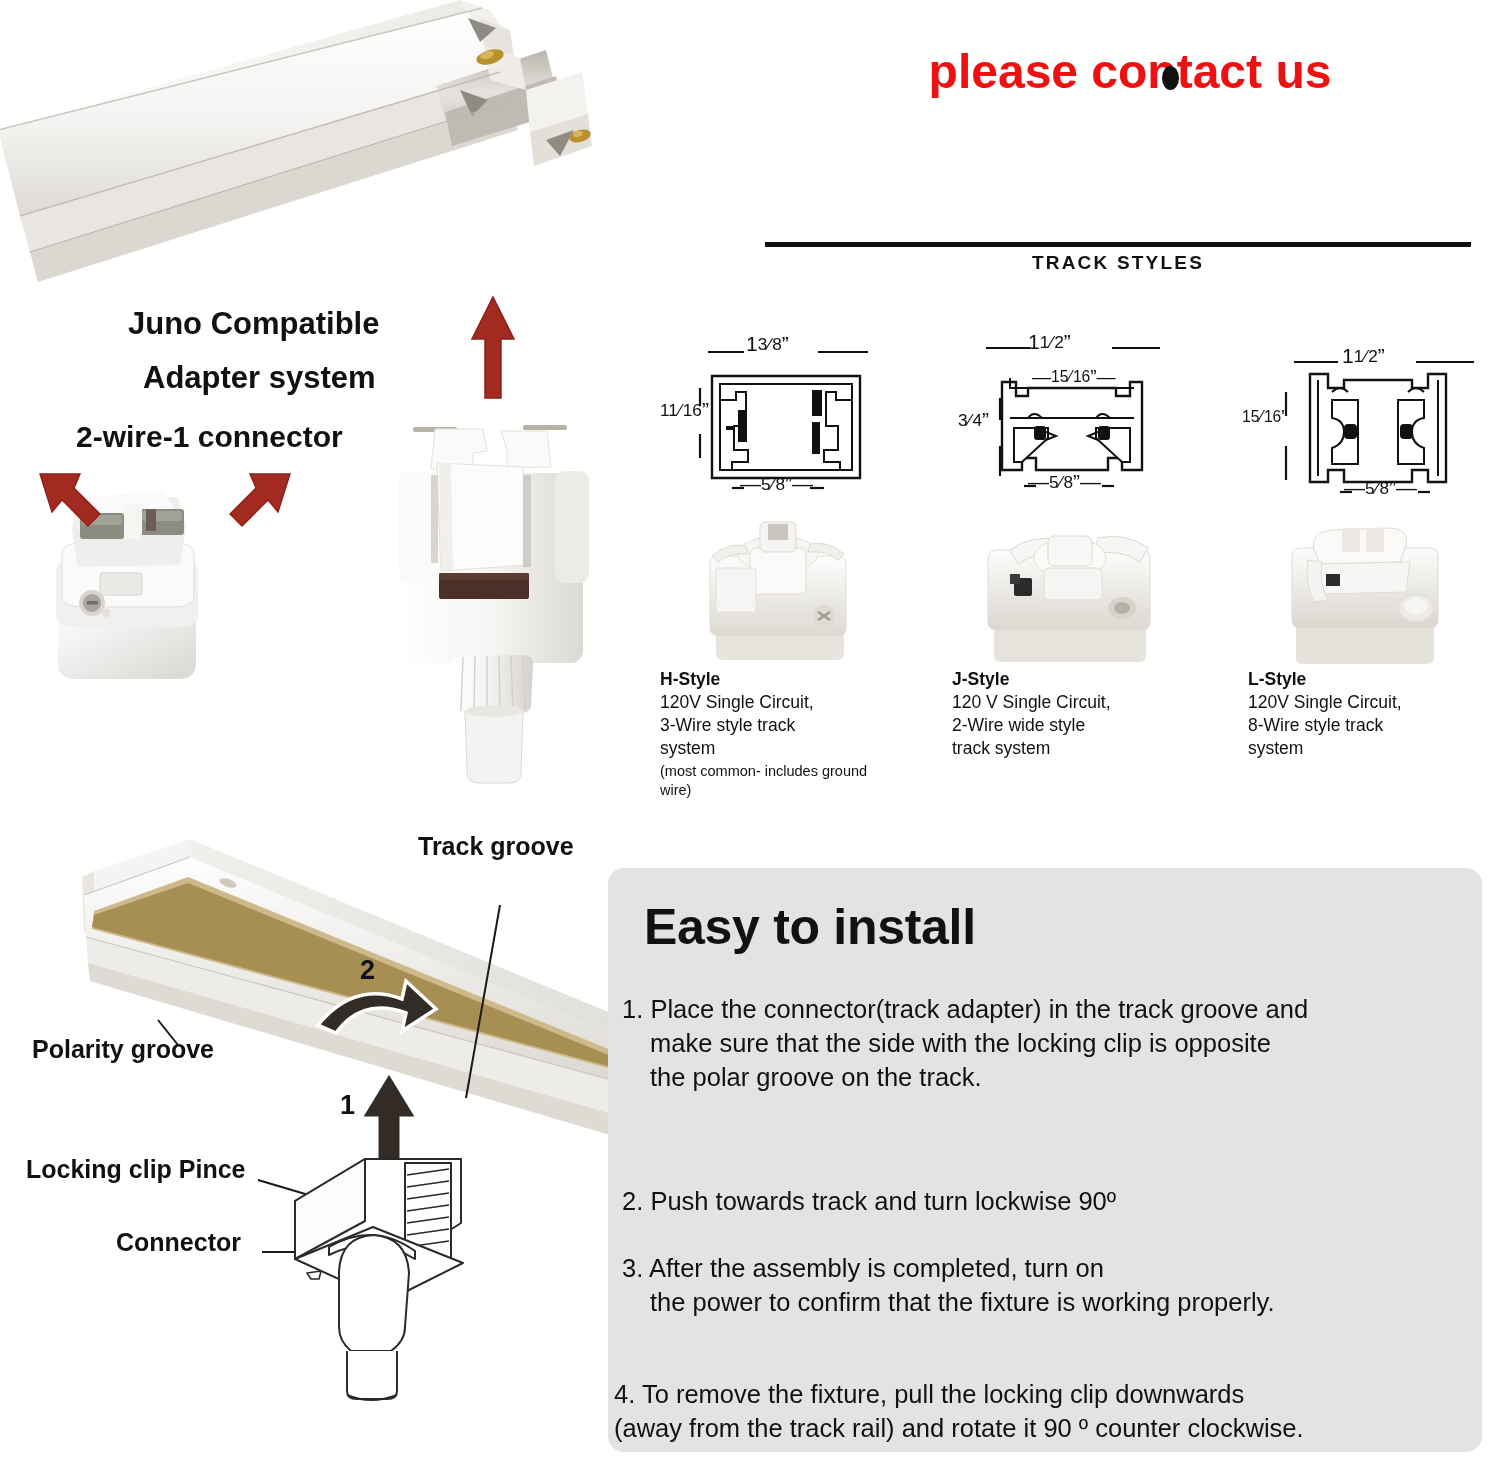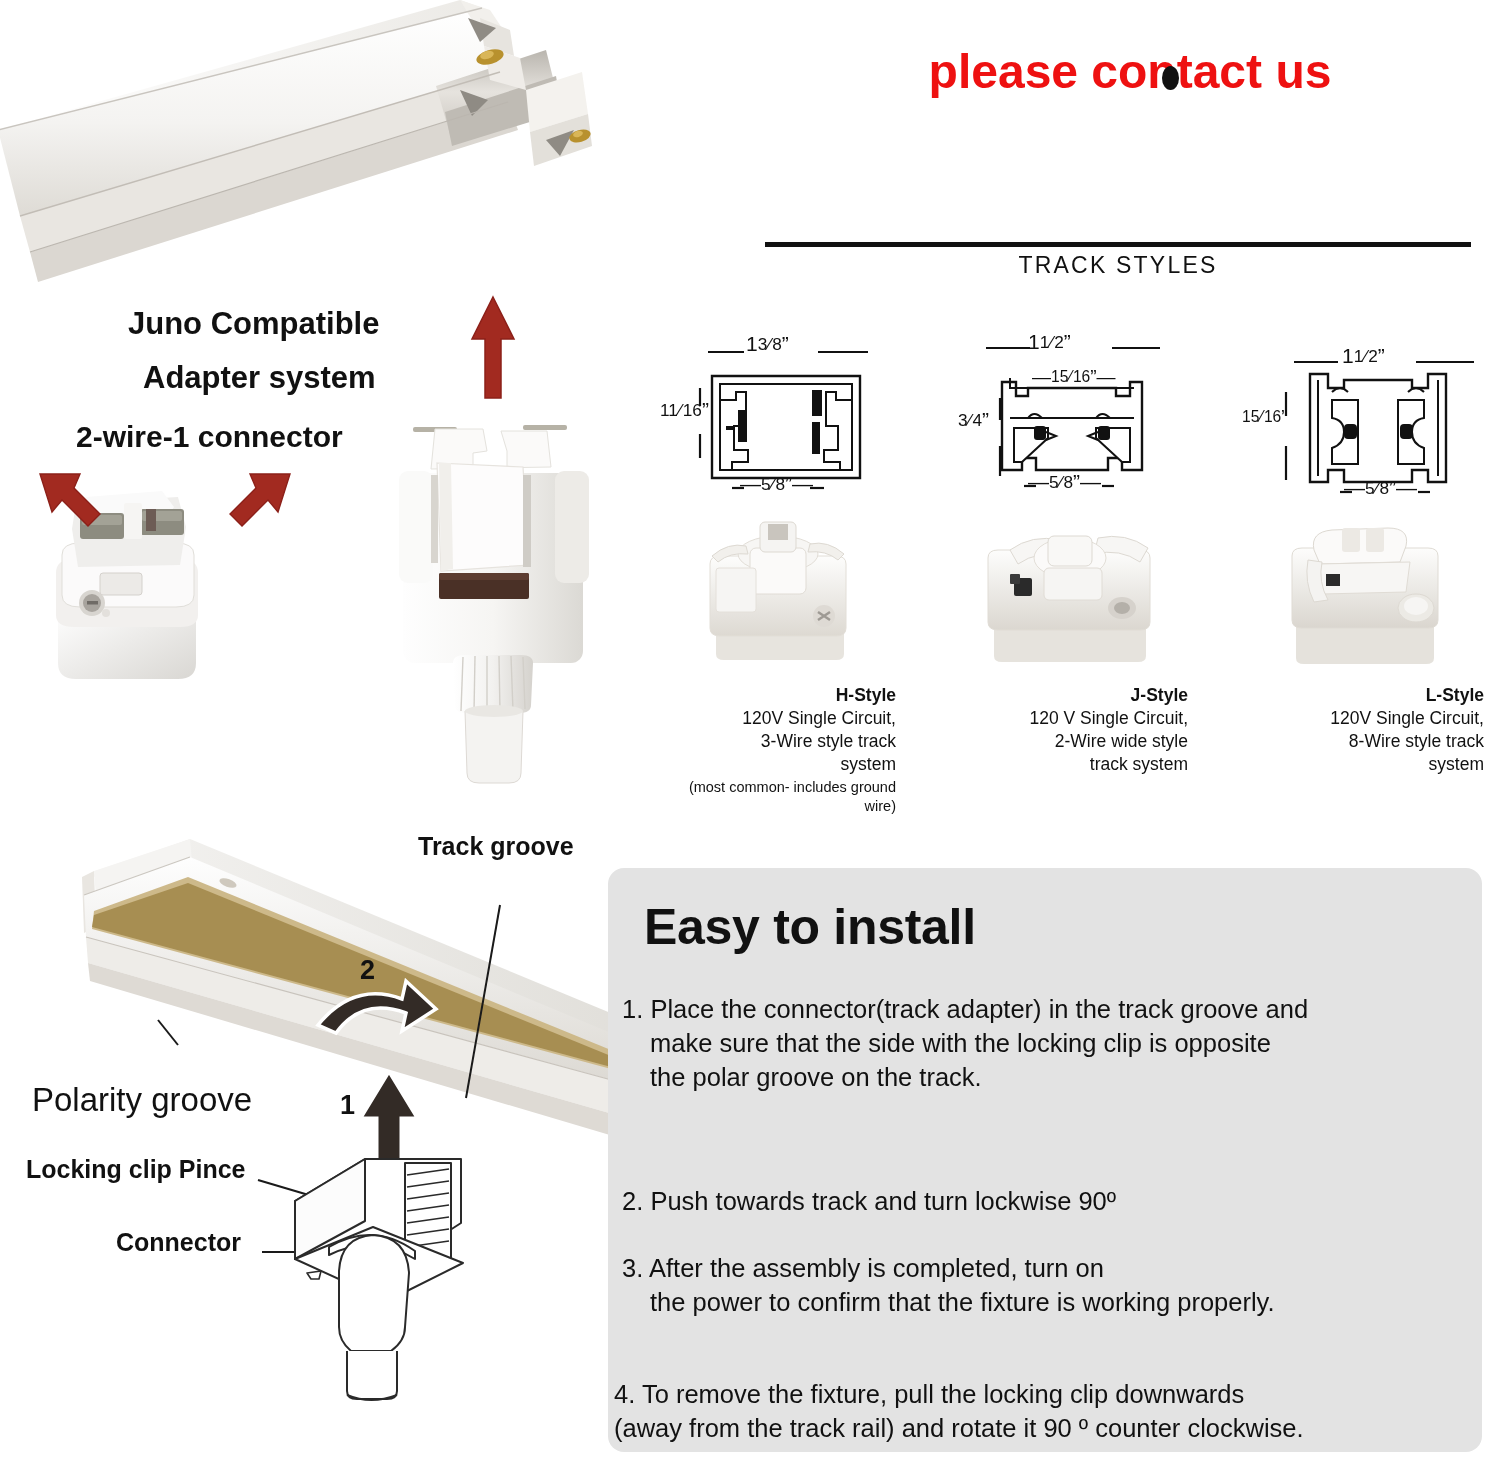--- a/index.html
+++ b/index.html
@@ -12,45 +12,45 @@
   #main-title{font-size:53px;font-weight:700;color:#ee1111;letter-spacing:0.5px;
               line-height:1.06;white-space:nowrap;}
   #sub-title{font-size:48px;font-weight:600;color:#ee1111;line-height:1.1;
              margin-top:4px;white-space:nowrap;position:relative;}
   #contact-dot{position:absolute;left:402px;top:20px;width:17px;height:24px;
                background:#111;border-radius:50%;}
 
   
   #ts-rule{left:765px;top:242px;width:706px;height:5px;background:#111;}
   #ts-head{left:765px;top:252px;width:706px;text-align:center;
-           font-size:23px;font-weight:400;letter-spacing:2.2px;}
+           font-size:19px;font-weight:700;letter-spacing:2.2px;}
 
   
   .ts-col{top:330px;width:236px;}
   #ts-col-0{left:660px;}
   #ts-col-1{left:952px;}
   #ts-col-2{left:1248px;}
   .xsec-wrap{position:relative;height:180px;}
   .dim-lab{position:absolute;font-size:21px;font-weight:500;white-space:nowrap;}
   .frac{display:inline-block;position:relative;font-size:0.82em;vertical-align:0.08em;}
   .frac i{font-style:normal;}
   .frac .sl{padding:0 1px;}
 
   .adapter-photo{position:relative;height:150px;margin-top:6px;}
-  .style-caption{text-align:right;font-size:17.5px;line-height:1.32;font-weight:500;
-                 margin-top:18px;}
+  .style-caption{text-align:left;font-size:17.5px;line-height:1.32;font-weight:500;
+                 margin-top:2px;}
   .style-caption .nm{font-weight:600;}
   .style-caption .sm{font-size:14.5px;line-height:1.3;display:block;margin-top:2px;}
 
   
   #lbl-juno1{left:128px;top:306px;font-size:31px;font-weight:700;white-space:nowrap;}
   #lbl-juno2{left:143px;top:360px;font-size:31px;font-weight:700;white-space:nowrap;}
   #lbl-2wire{left:28px;top:420px;font-size:30px;font-weight:700;white-space:nowrap;margin-left:48px;}
   #lbl-track-groove{left:418px;top:832px;font-size:25px;font-weight:600;white-space:nowrap;}
-  #lbl-polarity{left:32px;top:1035px;font-size:33px;font-weight:400;white-space:nowrap;margin-top:46px;}
+  #lbl-polarity{left:32px;top:1035px;font-size:25px;font-weight:700;white-space:nowrap;}
   #lbl-locking{left:26px;top:1155px;font-size:25px;font-weight:600;white-space:nowrap;}
   #lbl-connector{left:116px;top:1228px;font-size:25px;font-weight:600;white-space:nowrap;}
   #num-1{left:340px;top:1090px;font-size:27px;font-weight:700;}
   #num-2{left:360px;top:955px;font-size:27px;font-weight:700;}
 
   
   #install-panel{left:608px;top:868px;width:874px;height:584px;background:#e3e3e3;
                  border-radius:16px;}
   #install-title{left:644px;top:898px;font-size:50px;font-weight:700;letter-spacing:-0.3px;}
   .step{position:absolute;font-size:25.5px;line-height:1.33;color:#111;}

